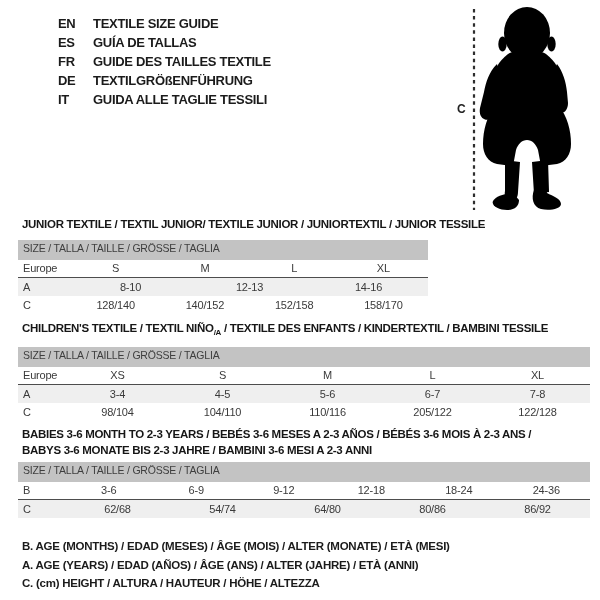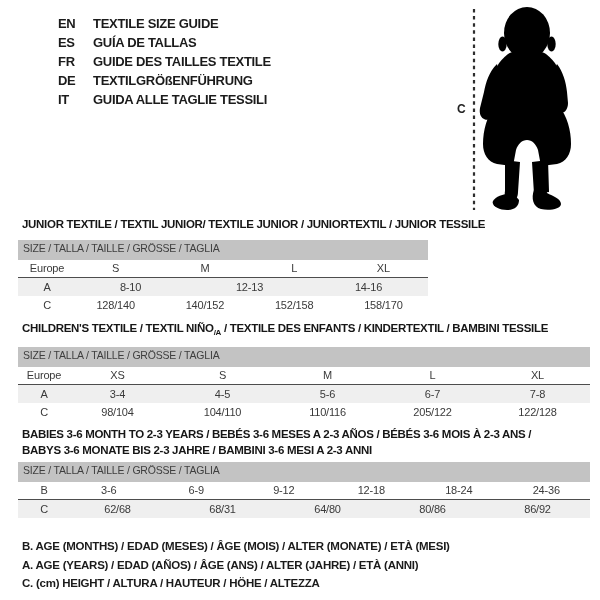--- a/index.html
+++ b/index.html
@@ -35,21 +35,21 @@
   .thead {
     height:20px; line-height:16px; background:#c3c3c3; color:#3e3e3e;
     font-size:10.5px; padding-left:5px; letter-spacing:-0.2px; white-space:nowrap; overflow:hidden;
   }
   .trow {
     display:flex; height:18px; line-height:18px; font-size:11px;
     color:#3a3a3a; letter-spacing:-0.2px; box-sizing:border-box;
   }
   .trow.ruled { border-bottom:1px solid #4d4d4d; line-height:17px; }
   .trow.alt { background:#efefef; }
-  .tlabel { padding-left:5px;text-align:center; }
+  .tlabel { padding-left:5px; }
   .w1 .tlabel { width:48px; }
   .w2 .tlabel { width:42px; }
   .tcell { flex:1; text-align:center; }
 
   
   .footnotes { left:22px; top:537px; }
   .footnote {
     font-weight:bold; font-size:11.5px; color:#1b1b1b;
     letter-spacing:-0.25px; line-height:18.5px; white-space:nowrap;
   }
@@ -163,21 +163,21 @@
     <span class="tcell">3-6</span>
     <span class="tcell">6-9</span>
     <span class="tcell">9-12</span>
     <span class="tcell">12-18</span>
     <span class="tcell">18-24</span>
     <span class="tcell">24-36</span>
   </div>
   <div class="trow alt">
     <span class="tlabel">C</span>
     <span class="tcell">62/68</span>
-    <span class="tcell">68/31</span>
+    <span class="tcell">54/74</span>
     <span class="tcell">64/80</span>
     <span class="tcell">80/86</span>
     <span class="tcell">86/92</span>
   </div>
 </div>
 
 <div class="abs footnotes">
   <div class="footnote">B. AGE (MONTHS) / EDAD (MESES) / ÂGE (MOIS) / ALTER (MONATE) / ETÀ (MESI)</div>
   <div class="footnote">A. AGE (YEARS) / EDAD (AÑOS) / ÂGE (ANS) / ALTER (JAHRE) / ETÀ (ANNI)</div>
   <div class="footnote">C. (cm) HEIGHT / ALTURA / HAUTEUR / HÖHE / ALTEZZA</div>

